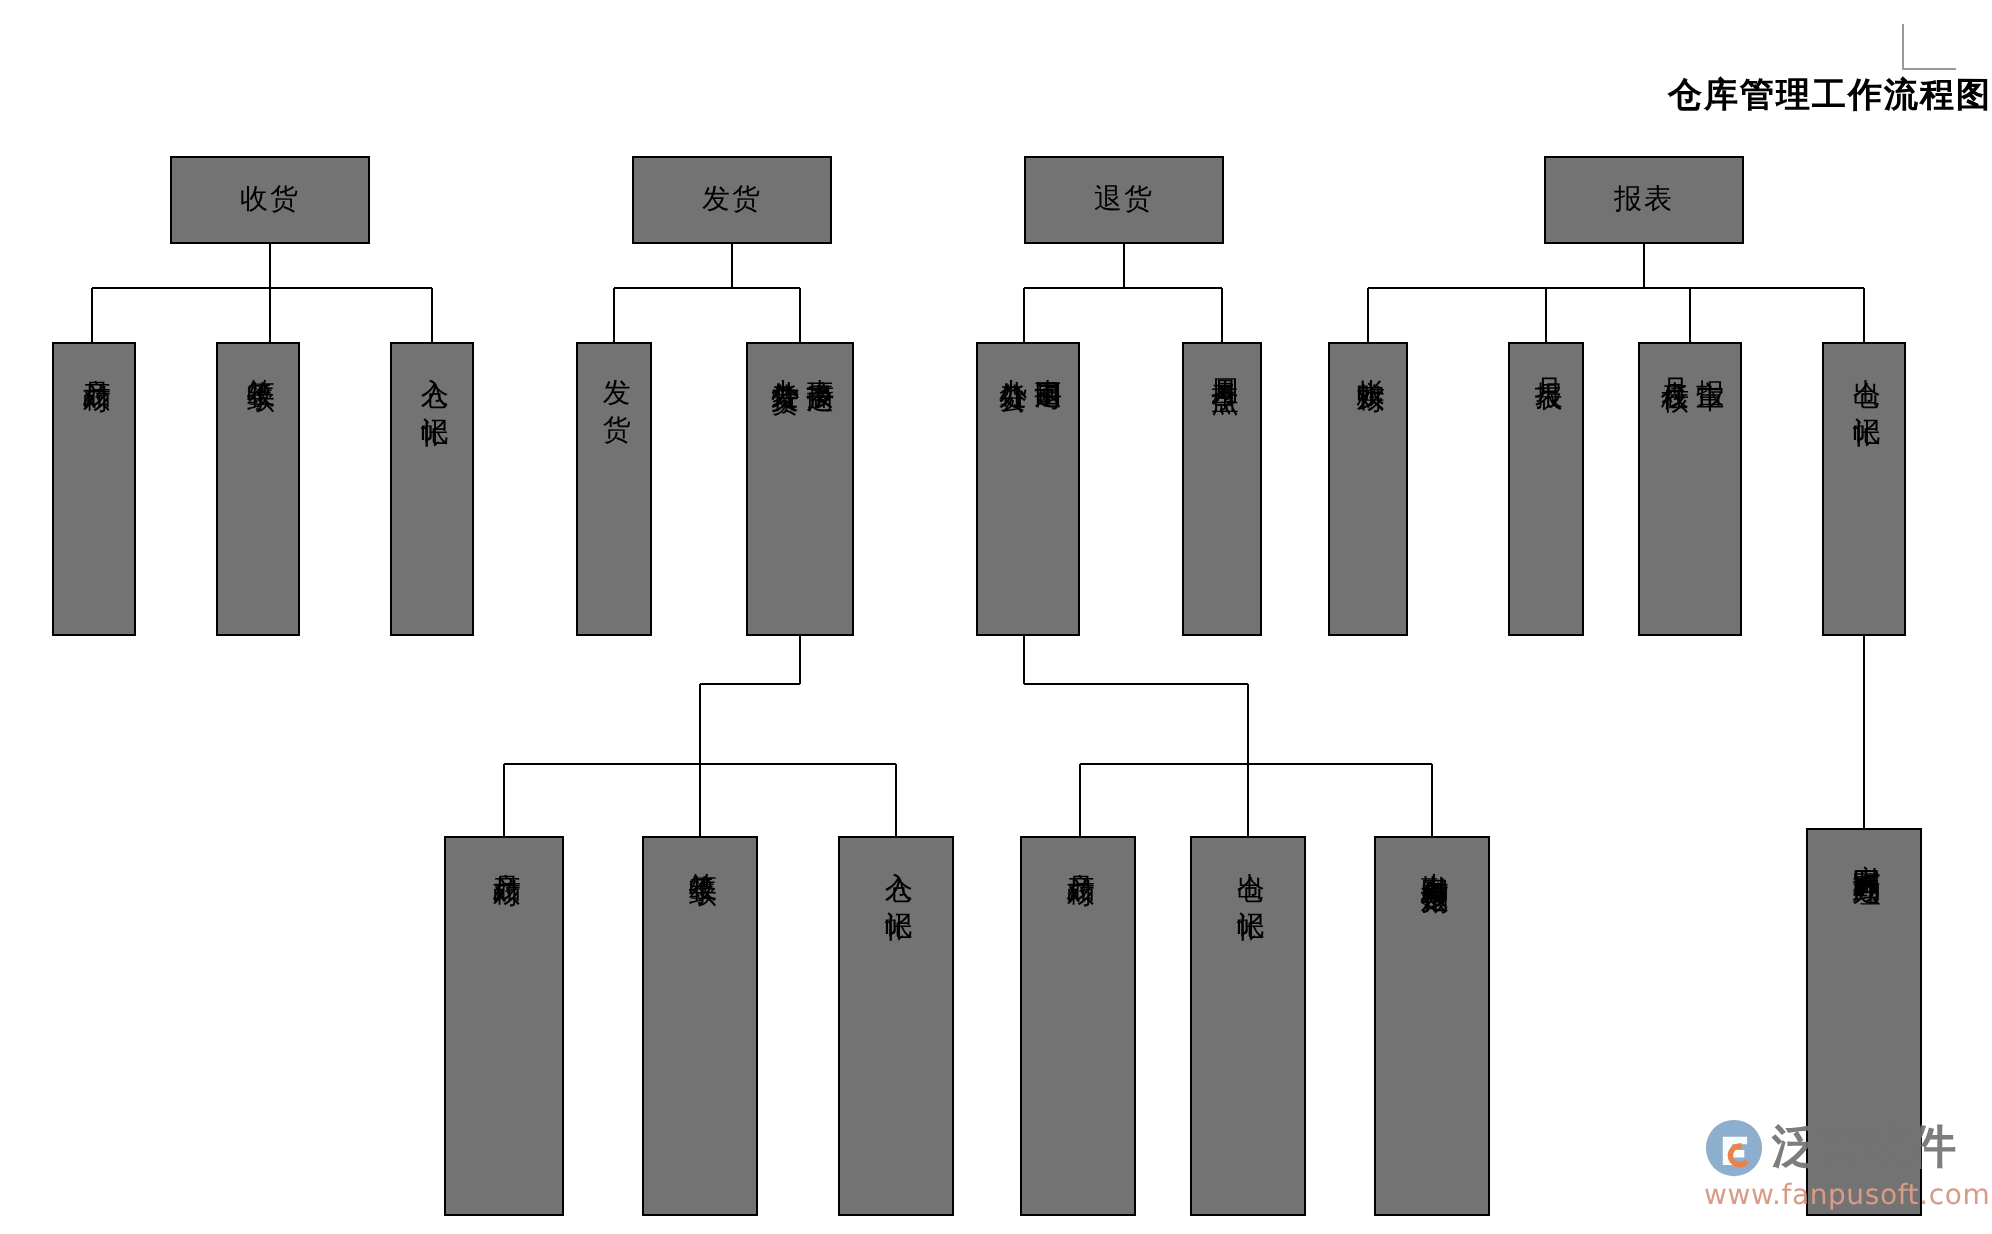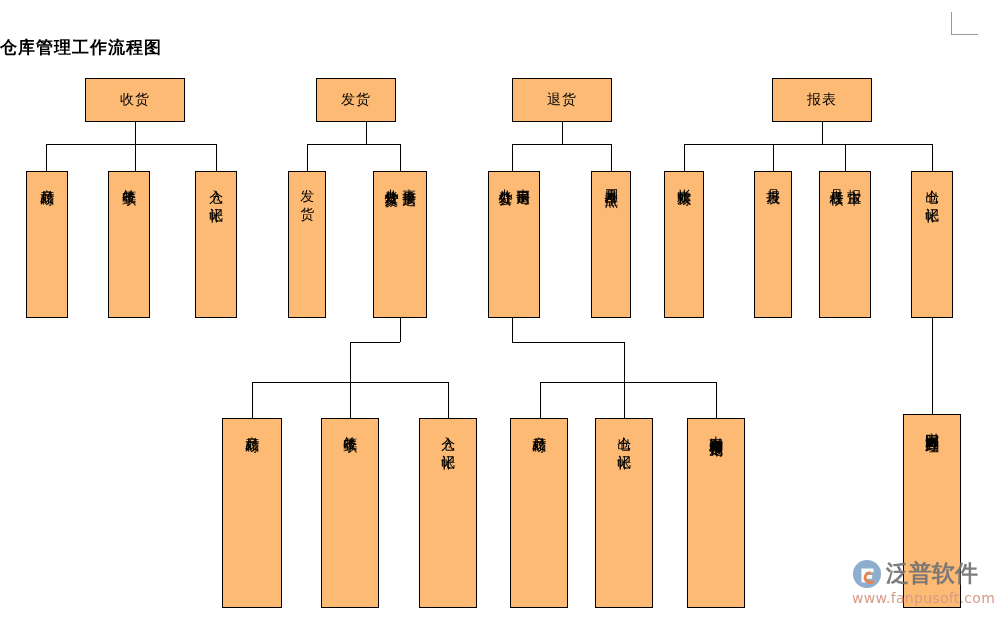--- a/index.html
+++ b/index.html
@@ -6,21 +6,21 @@
   body{
     width:996px;height:617px;
     font-family:"DejaVu Sans","Liberation Sans",sans-serif;
     overflow:hidden;position:relative;
   }
   #stage{position:relative;width:996px;height:617px;background:#fff;}
 
   
   .title{
     position:absolute;left:0;top:36px;width:996px;
-    text-align:left;
+    text-align:right;
     font-size:17px;font-weight:bold;color:#000;
     letter-spacing:1px;
     font-family:"DejaVu Sans","Liberation Sans",sans-serif;
   }
 
   
   .corner-mark{
     position:absolute;left:951px;top:12px;
     width:26px;height:22px;
     border-left:1px solid #9a9a9a;
@@ -29,21 +29,21 @@
 
   
   #wires{position:absolute;left:0;top:0;width:996px;height:617px;}
   #wires line{stroke:#000;stroke-width:1;shape-rendering:crispEdges;}
 
   
   .node{
     position:absolute;
     box-sizing:border-box;
     border:1px solid #000;
-    background:#fdba74;
+    background:#737373;
     display:flex;
     align-items:center;
     justify-content:center;
     color:#000;
     font-family:"DejaVu Sans","Liberation Sans",sans-serif;
   }
   .node.head{
     font-size:14px;
     letter-spacing:1px;
   }
@@ -140,21 +140,21 @@
     <line x1="624" y1="382" x2="624" y2="418"></line>
     <line x1="716" y1="382" x2="716" y2="418"></line>
 
     <line x1="932" y1="318" x2="932" y2="414"></line>
   </svg>
 
   <div class="node head" style="left:85px;top:78px;width:100px;height:44px;">
     <span>收货</span>
   </div>
 
-  <div class="node head" style="left:316px;top:78px;width:80px;height:44px;">
+  <div class="node head" style="left:316px;top:78px;width:100px;height:44px;">
     <span>发货</span>
   </div>
 
   <div class="node head" style="left:772px;top:78px;width:100px;height:44px;">
     <span>报表</span>
   </div>
 
   <div class="node head" style="left:512px;top:78px;width:100px;height:44px;">
     <span>退货</span>
   </div>

